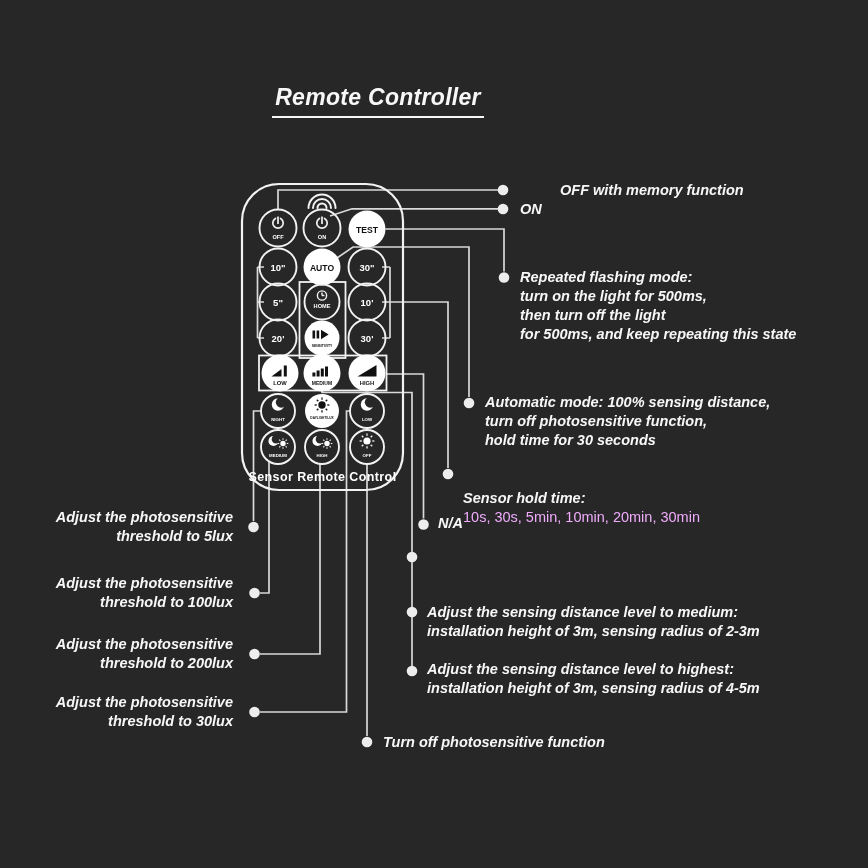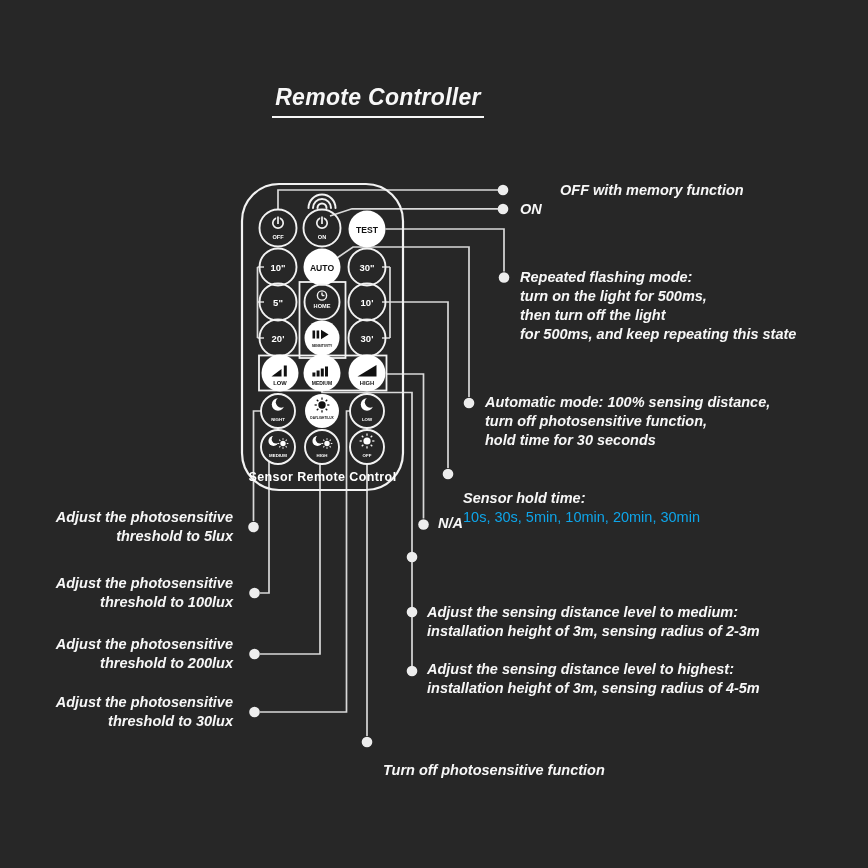--- a/index.html
+++ b/index.html
@@ -15,21 +15,21 @@
   .cf{fill:#ffffff;stroke:none;}
   .ln{stroke:#d9d9d9;stroke-width:1.7;fill:none;}
   .blt{fill:#ededed;stroke:none;}
   .gw{stroke:#f2f2f2;fill:none;}
   .gb{fill:#111111;stroke:none;}
   text{font-family:"Liberation Sans",sans-serif;font-weight:bold;text-anchor:middle;}
   .tw{fill:#ffffff;} .tb{fill:#111111;}
   .ann{position:absolute;font-size:14.5px;font-weight:bold;font-style:italic;
        line-height:19px;color:#f7f7f7;white-space:nowrap;}
   .left-col{text-align:right;font-style:italic;}
-  .values{font-weight:normal;font-style:normal;color:#0ea5e9;}
+  .values{font-weight:normal;font-style:normal;color:#f0abfc;}
 </style>
 </head>
 <body>
 
 <div class="stage">
 
   <div class="title">
     <span>Remote Controller</span>
   </div>
 
@@ -245,20 +245,20 @@
   <div class="ann" style="left:520px;top:199.5px;">ON</div>
   <div class="ann" style="left:520px;top:268px;">Repeated flashing mode:<br>turn on the light for 500ms,<br>then turn off the light<br>for 500ms, and keep repeating this state</div>
   <div class="ann" style="left:485px;top:393px;">Automatic mode: 100% sensing distance,<br>turn off photosensitive function,<br>hold time for 30 seconds</div>
   <div class="ann" style="left:463px;top:464.5px;margin-top:24px;">
     <div>Sensor hold time:</div>
     <div class="values">10s, 30s, 5min, 10min, 20min, 30min</div>
   </div>
   <div class="ann" style="left:438px;top:514px;text-align:center;">N/A</div>
   <div class="ann" style="left:427px;top:602.5px;">Adjust the sensing distance level to medium:<br>installation height of 3m, sensing radius of 2-3m</div>
   <div class="ann" style="left:427px;top:660px;">Adjust the sensing distance level to highest:<br>installation height of 3m, sensing radius of 4-5m</div>
-  <div class="ann" style="left:383px;top:732.5px;margin-top:28px;">Turn off photosensitive function</div>
+  <div class="ann" style="left:383px;top:732.5px;">Turn off photosensitive function</div>
 
   <div class="ann left-col" style="right:635px;top:508px;">Adjust the photosensitive<br>threshold to 5lux</div>
   <div class="ann left-col" style="right:635px;top:574px;">Adjust the photosensitive<br>threshold to 100lux</div>
   <div class="ann left-col" style="right:635px;top:635px;">Adjust the photosensitive<br>threshold to 200lux</div>
   <div class="ann left-col" style="right:635px;top:693px;">Adjust the photosensitive<br>threshold to 30lux</div>
 
 </div>
 
 </body></html>

